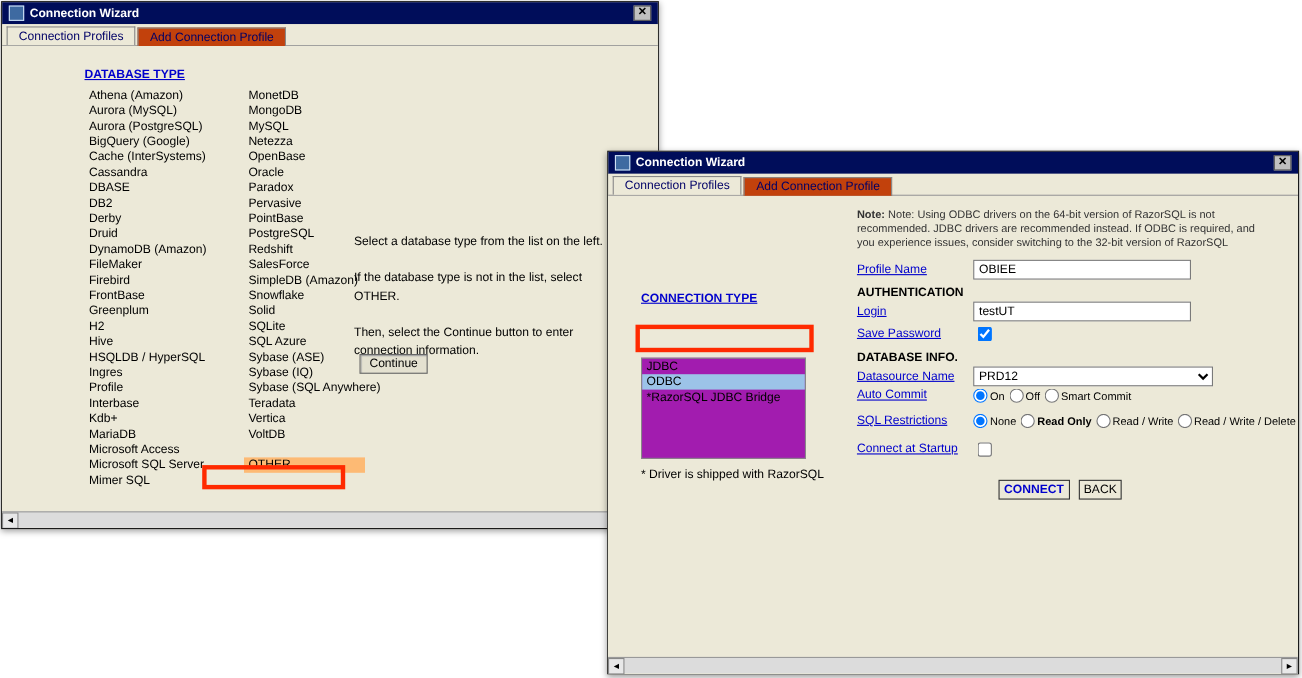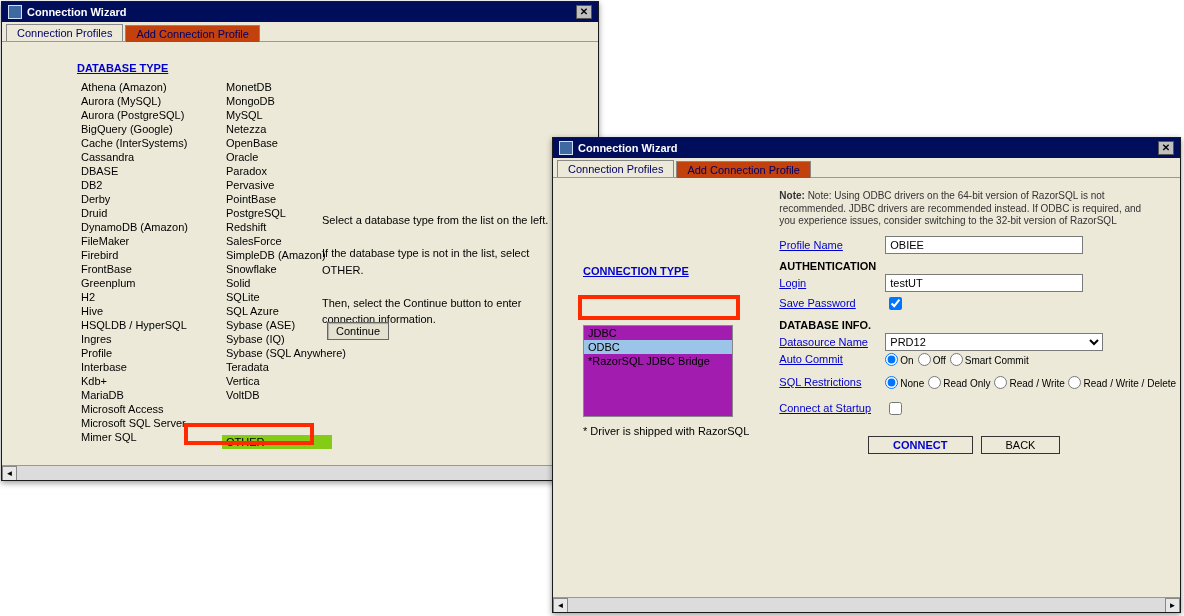--- a/index.html
+++ b/index.html
@@ -78,22 +78,21 @@
 
   .db-columns { display:flex; gap:30px; }
   .db-col { display:flex; flex-direction:column; }
   .db-item {
     padding:1px 4px;
     color:#000;
     white-space:nowrap;
     cursor:default;
   }
   .db-item.selected {
-    background:#84cc16;
-    margin-top:19px;
+    background:#fdba74;
   }
   .highlight-box {
     position:absolute;
     border:4px solid #ff2a00;
     pointer-events:none;
   }
 
   .right-hint {
     position:absolute;
     left:320px; top:170px; width:250px;
@@ -144,21 +143,21 @@
   }
   .section-sub {
     font-weight:bold; color:#000; margin:6px 0 2px 0; display:block;
   }
   .radio-group { display:flex; gap:4px; align-items:center; flex-wrap:nowrap; }
   .radio-group label { font-size:10px; display:flex; align-items:flex-end; gap:2px; white-space:nowrap;}
   .radio-group input { margin:0; }
 
   .form-buttons { display:flex; gap:8px; justify-content:center; margin-top:18px; }
   .form-buttons button {
-    border:1px solid #333; background:#ece9d8; padding:2px 24px;
+    border:1px solid #333; background:#ece9d8; padding:2px 4px;
     font-size:11px; cursor:pointer;
   }
   .form-buttons .primary { color:#0000cc; font-weight:bold; }
 
   .chk { width:13px; height:13px; }
 </style>
 </head>
 <body>
 
 <div id="w1" class="window">
@@ -314,21 +313,21 @@
         </div>
         <div class="field-row" style="margin-top:10px;">
           <span class="field-label">SQL Restrictions</span>
           <span class="radio-group" id="sr-group">
               <label>
                 <input type="radio" name="sr" checked="" style="">
                 <span style="max-width: 55px; display: inline-block; line-height: 1.1;">None</span>
               </label>
               <label>
                 <input type="radio" name="sr" style="">
-                <span style="max-width: 55px; display: inline-block; line-height: 1.1;">Read Only</span>
+                <span style="max-width: 55px; display: inline-block; line-height: 1.1; font-weight: bold;">Read Only</span>
               </label>
               <label>
                 <input type="radio" name="sr" style="">
                 <span style="max-width: 55px; display: inline-block; line-height: 1.1;">Read / Write</span>
               </label>
               <label>
                 <input type="radio" name="sr" style="">
                 <span style="max-width: 55px; display: inline-block; line-height: 1.1;">Read / Write / Delete</span>
               </label>
             </span>

